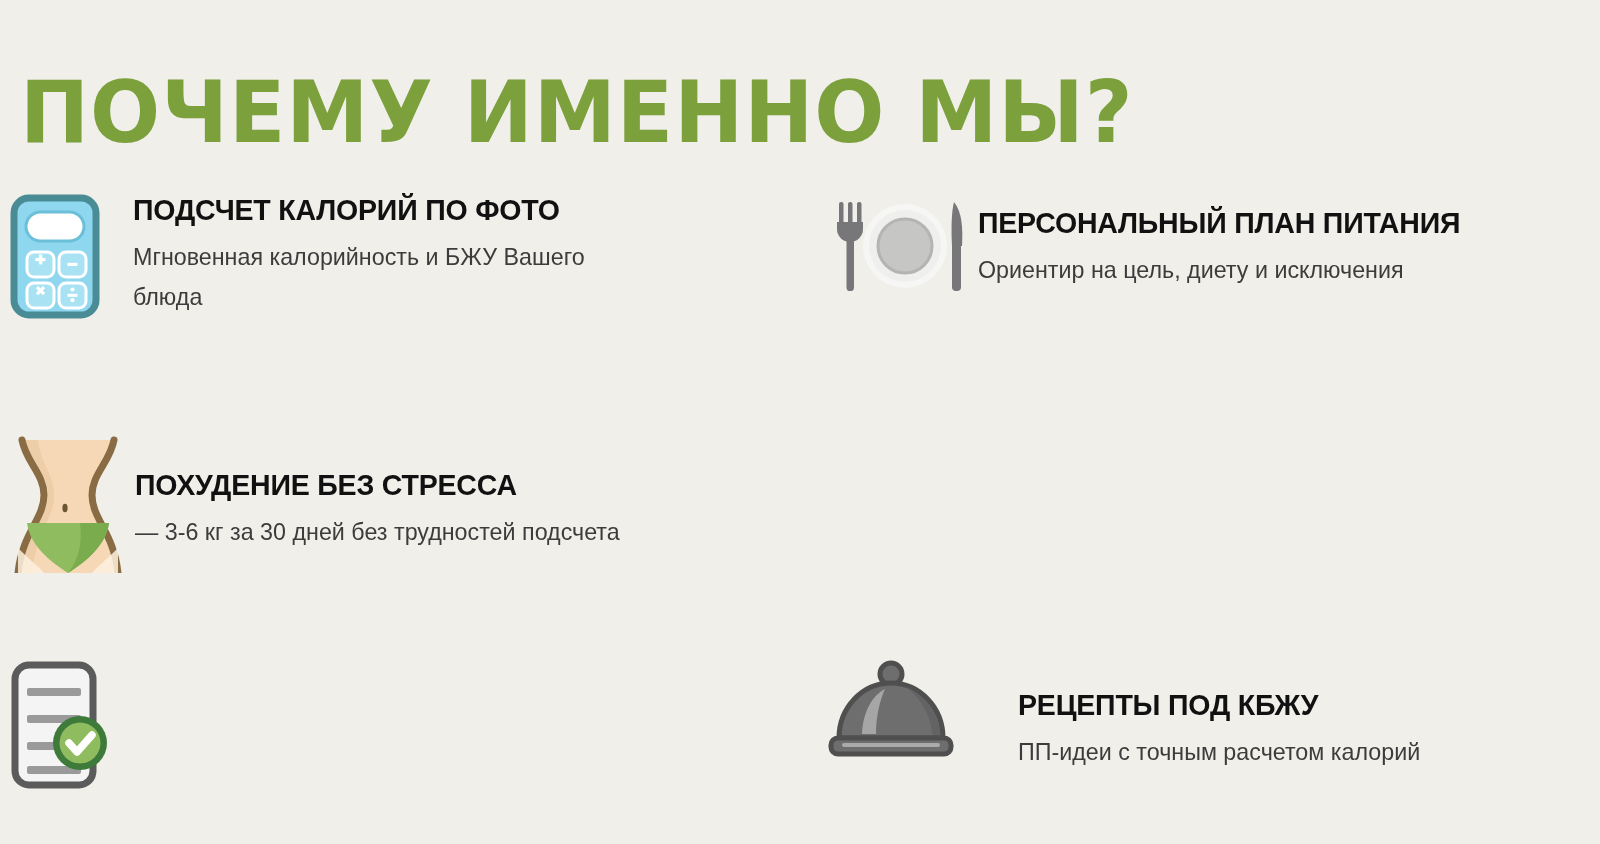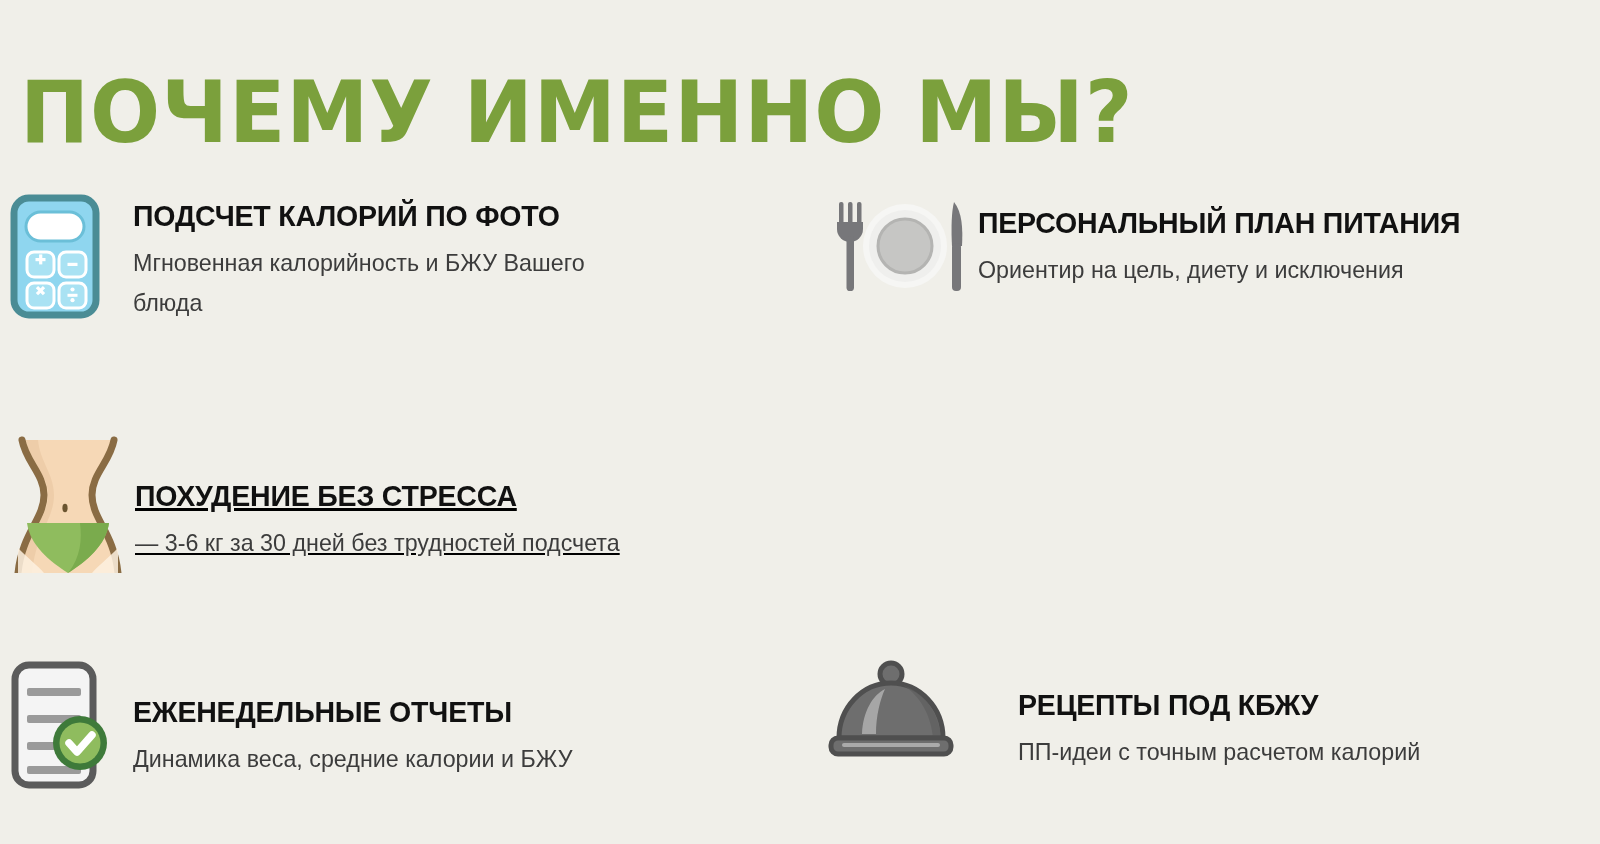--- a/index.html
+++ b/index.html
@@ -82,25 +82,25 @@
     font-family: "Liberation Sans", sans-serif;
     font-weight: normal;
     font-size: 24px;
     line-height: 40px;
     color: #3c3c3c;
     transform: scaleX(0.97);
     transform-origin: left top;
   }
 
   
-  .col-left  { left: 8px; align-items: center;  }
+  .col-left  { left: 8px;  }
   .col-right { left: 828px; }
 
   .row-1 { top: 8px; }
-  .row-2 { top: 248px; text-decoration: underline; }
+  .row-2 { top: 248px; }
   .row-3 { top: 478px; }
 
   .f1 .icon-box { width: 125px; height: 140px; }
   .f1 .text-box { padding-top: 5px; }
 
   .f2 .icon-box { width: 150px; height: 120px; }
   .f2 .text-box { padding-top: 18px; }
 
   .f3 .icon-box { width: 127px; height: 145px; }
   .f3 .text-box { padding-top: 40px; }
@@ -209,24 +209,20 @@
             <rect x="19" y="30" width="54" height="8" rx="2"></rect>
             <rect x="19" y="57" width="54" height="8" rx="2"></rect>
             <rect x="19" y="84" width="54" height="8" rx="2"></rect>
             <rect x="19" y="108" width="54" height="8" rx="2"></rect>
           </g>
           <circle cx="72" cy="85" r="27" fill="#3e7a3a"></circle>
           <circle cx="72" cy="85" r="20.5" fill="#8fbc5e"></circle>
           <path d="M61 85 l8 9 l15 -17" fill="none" stroke="#ffffff" stroke-width="7.5" stroke-linecap="round" stroke-linejoin="round"></path>
         </svg>
       </div>
-      <div class="text-box">
-        <h3>ЕЖЕНЕДЕЛЬНЫЕ ОТЧЕТЫ</h3>
-        <p>Динамика веса, средние калории и БЖУ</p>
-      </div>
     </div>
 
     <div class="feature f6 col-right row-3">
       <div class="icon-box">
         <svg class="svg-icon" width="150" height="110" viewBox="0 0 150 110" xmlns="http://www.w3.org/2000/svg">
           <circle cx="63" cy="16" r="11" fill="#6e6e6e" stroke="#4f4f4f" stroke-width="5"></circle>
           <path d="M11 80 c0 -30 23 -55 52 -55 c29 0 52 25 52 55 z" fill="#6e6e6e" stroke="#4f4f4f" stroke-width="5"></path>
           <path d="M34 76 c1 -23 11 -39 23 -45 c-5 11 -9 27 -9 45 z" fill="#b9b9b9" opacity="0.75"></path>
           <path d="M75 27 c22 8 36 28 38 53 h-8 c-2 -24 -14 -43 -30 -53 z" fill="#5c5c5c" opacity="0.6"></path>
           <rect x="3" y="80" width="120" height="16" rx="7" fill="#6e6e6e" stroke="#4f4f4f" stroke-width="5"></rect>

